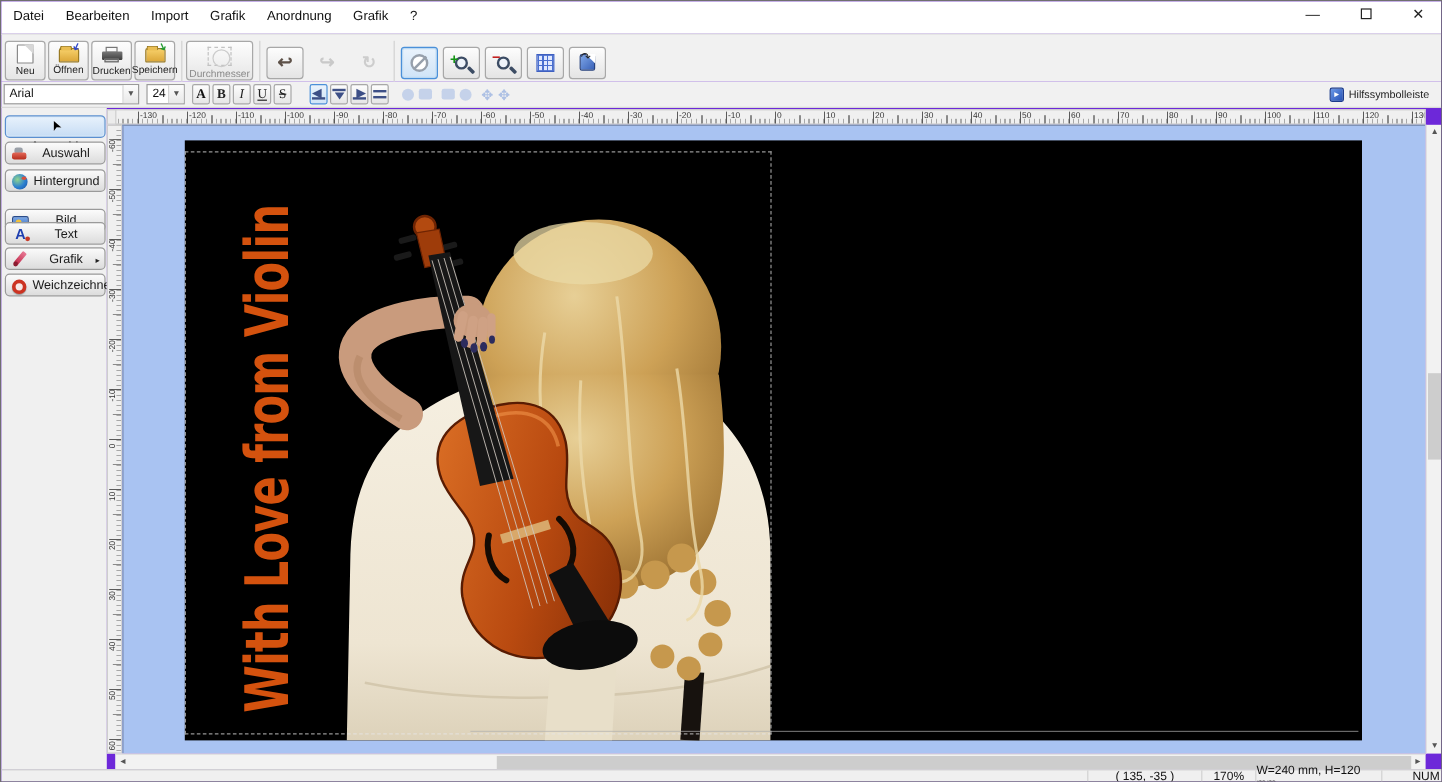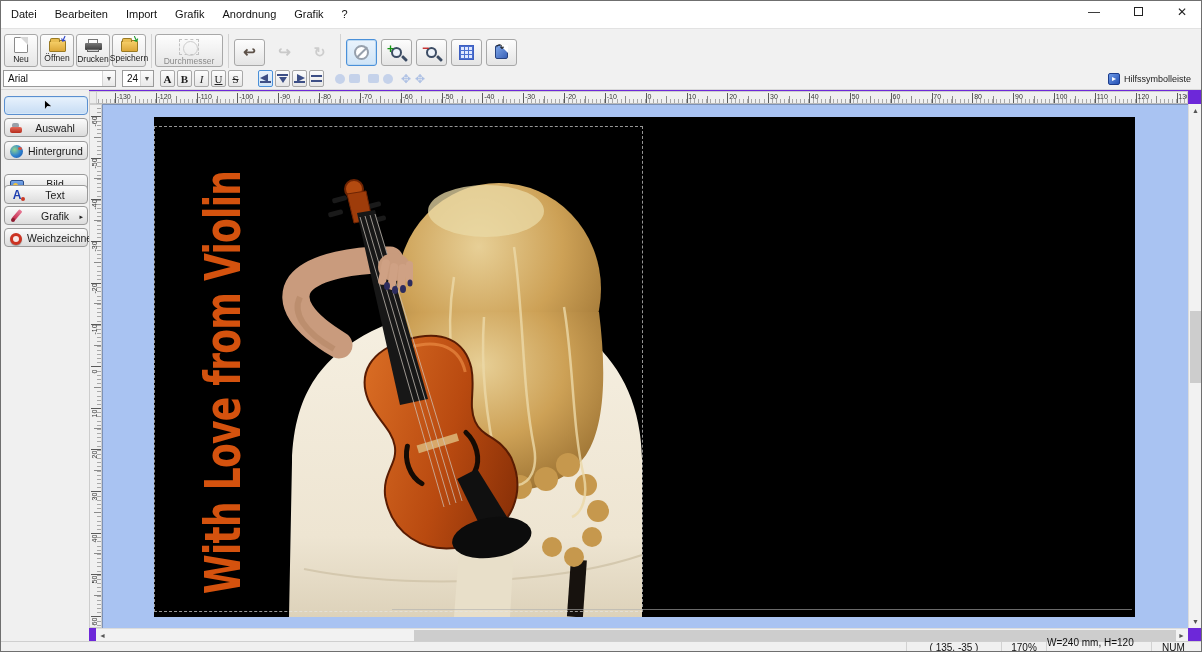--- a/index.html
+++ b/index.html
@@ -12,21 +12,21 @@
   .menu-item { cursor:default; padding:1px 2px; }
   .win-controls { position:absolute; right:8px; top:2px; display:flex; gap:22px; align-items:center; height:18px; }
   .win-btn { width:22px; text-align:center; font-size:12px; color:#222; }
   .win-box { width:9px; height:9px; border:1px solid #222; display:inline-block; }
 
   
   .toolbar { position:absolute; left:0; top:27px; width:100%; height:40px; background:#f1f1f1; border-top:1px solid #e2e2e2; display:flex; align-items:center; padding:4px 0 0 3px; }
   .tb-btn { width:34px; height:33px; margin-right:2px; border:1px solid #a8a8a8; border-radius:3px;
             background:linear-gradient(#fdfdfd,#e6e6e6); display:flex; flex-direction:column; align-items:center; justify-content:flex-start; padding-top:2px; }
   .tb-btn .lbl { font-size:8.5px; color:#222; margin-top:1px; white-space:nowrap; }
-  .tb-wide { width:68px; }
+  .tb-wide { width:56px; }
   .tb-sep { width:1px; height:34px; background:#d2d2d2; margin:0 3px; }
   .tb-small { width:31px; height:27px; margin:3px 2px 0 2px; border:1px solid #a8a8a8; border-radius:3px;
               background:linear-gradient(#fdfdfd,#e4e4e4); display:flex; align-items:center; justify-content:center; }
   .tb-flat { border-color:transparent; background:transparent; }
   .tb-active { border:1px solid #4a90d9; background:linear-gradient(#eaf3fc,#cfe4f7); box-shadow:0 0 0 1px #bcd9f2 inset; }
 
   
   .i-page { width:14px; height:16px; background:#fff; border:1px solid #8a8a8a; border-radius:1px; position:relative; }
   .i-page:after { content:""; position:absolute; right:-1px; top:-1px; border:4px solid; border-color:#d7d7d7 transparent transparent #d7d7d7; transform:rotate(90deg); }
   .i-folder { width:17px; height:12px; margin-top:3px; background:linear-gradient(#f7d06a,#dca83a); border:1px solid #9a7a22; border-radius:2px 2px 1px 1px; position:relative; }
@@ -131,21 +131,21 @@
   .sc-arrow { position:absolute; width:13px; height:13px; font-size:7px; color:#555; display:flex; align-items:center; justify-content:center; }
   .v-thumb { position:absolute; left:1px; top:207px; width:11px; height:72px; background:#cdcdcd; }
   .h-thumb { position:absolute; left:318px; top:1px; width:762px; height:11px; background:#cdcdcd; }
 
   
   .statusbar { position:absolute; left:0; top:640px; width:1202px; height:12px; background:#f0f0f0; border-top:1px solid #cfcfcf; font-size:10px; color:#111; }
   .sb-field { position:absolute; top:0; height:100%; display:flex; align-items:center; justify-content:center; border-left:1px solid #d2d2d2; }
   .sb-cursor { left:905px; width:95px; }
   .sb-zoom { left:1000px; width:45px; }
   .sb-dims { left:1045px; width:105px; }
-  .sb-num { left:1150px; width:52px; justify-content:flex-start; padding-left:10px; }
+  .sb-num { left:1150px; width:52px; justify-content:flex-start; padding-left:25px; }
 </style>
 </head>
 <body>
 
 <div class="window">
 
   <div class="topstrip">
     <div class="menubar">
       <span class="menu-item">Datei</span>
       <span class="menu-item">Bearbeiten</span>

